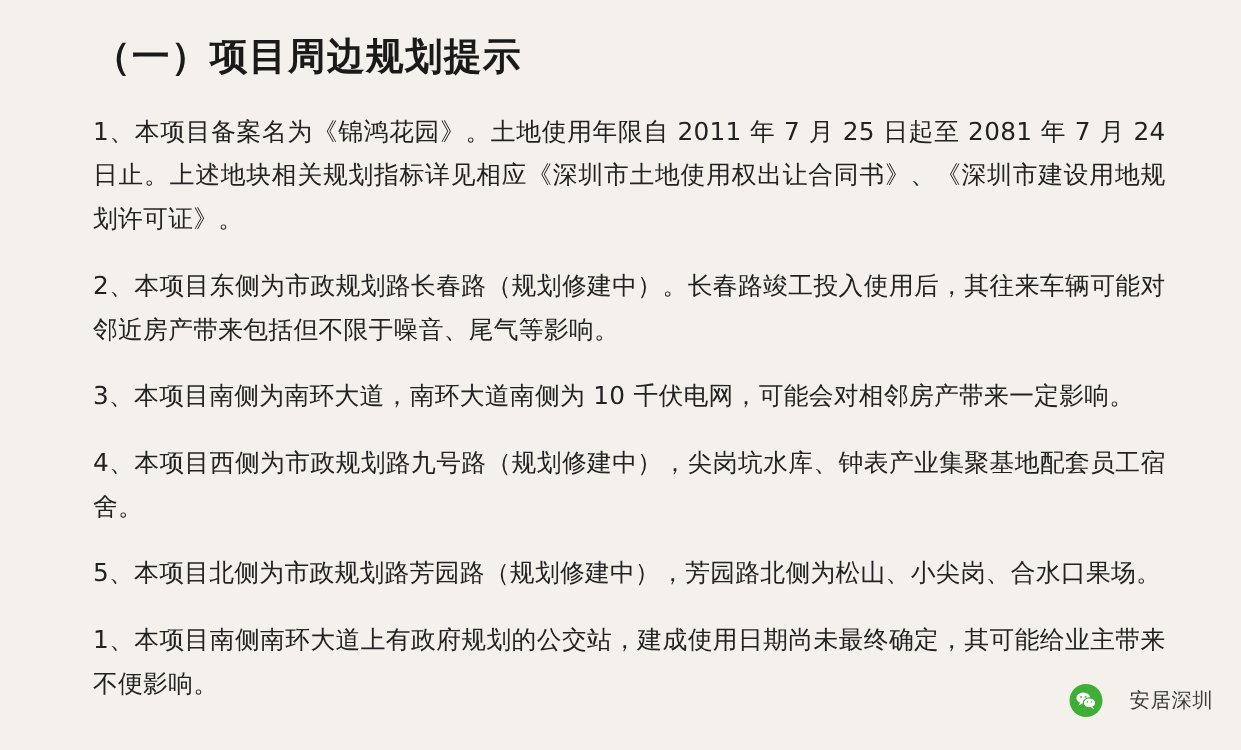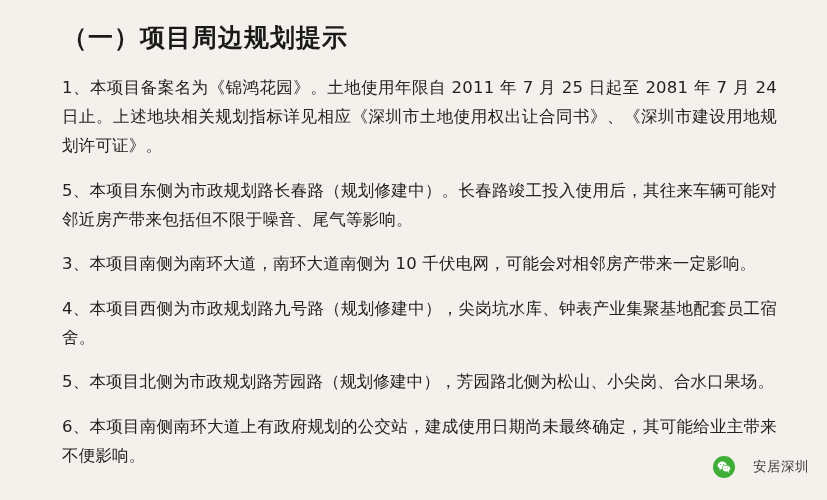--- a/index.html
+++ b/index.html
@@ -72,25 +72,25 @@
   }
 </style>
 </head>
 <body>
 
 <div id="page">
 
   <h1 id="doc-title">（一）项目周边规划提示</h1>
 
   <p class="para">1、本项目备案名为《锦鸿花园》。土地使用年限自 2011 年 7 月 25 日起至 2081 年 7 月 24 日止。上述地块相关规划指标详见相应《深圳市土地使用权出让合同书》、《深圳市建设用地规划许可证》。</p>
-  <p class="para">5、本项目东侧为市政规划路长春路（规划修建中）。长春路竣工投入使用后，其往来车辆可能对邻近房产带来包括但不限于噪音、尾气等影响。</p>
+  <p class="para">2、本项目东侧为市政规划路长春路（规划修建中）。长春路竣工投入使用后，其往来车辆可能对邻近房产带来包括但不限于噪音、尾气等影响。</p>
   <p class="para">3、本项目南侧为南环大道，南环大道南侧为 10 千伏电网，可能会对相邻房产带来一定影响。</p>
   <p class="para">4、本项目西侧为市政规划路九号路（规划修建中），尖岗坑水库、钟表产业集聚基地配套员工宿舍。</p>
   <p class="para">5、本项目北侧为市政规划路芳园路（规划修建中），芳园路北侧为松山、小尖岗、合水口果场。</p>
-  <p class="para">6、本项目南侧南环大道上有政府规划的公交站，建成使用日期尚未最终确定，其可能给业主带来不便影响。</p>
+  <p class="para">1、本项目南侧南环大道上有政府规划的公交站，建成使用日期尚未最终确定，其可能给业主带来不便影响。</p>
 
   <div id="footer-badge">
     <span class="wechat-icon">
       <svg width="14" height="12" viewBox="0 0 14 12" aria-hidden="true">
         <ellipse cx="5.2" cy="4.3" rx="4.6" ry="3.7" fill="#ffffff"></ellipse>
         <polygon points="3.2,7.2 2.0,9.4 4.6,8.0" fill="#ffffff"></polygon>
         <ellipse cx="9.3" cy="7.6" rx="4.1" ry="3.3" fill="#ffffff" stroke="#3fae36" stroke-width="0.8"></ellipse>
         <polygon points="11.4,10.1 12.6,11.8 10.4,10.9" fill="#ffffff"></polygon>
         <circle cx="3.7" cy="3.6" r="0.62" fill="#3fae36"></circle>
         <circle cx="6.7" cy="3.6" r="0.62" fill="#3fae36"></circle>

